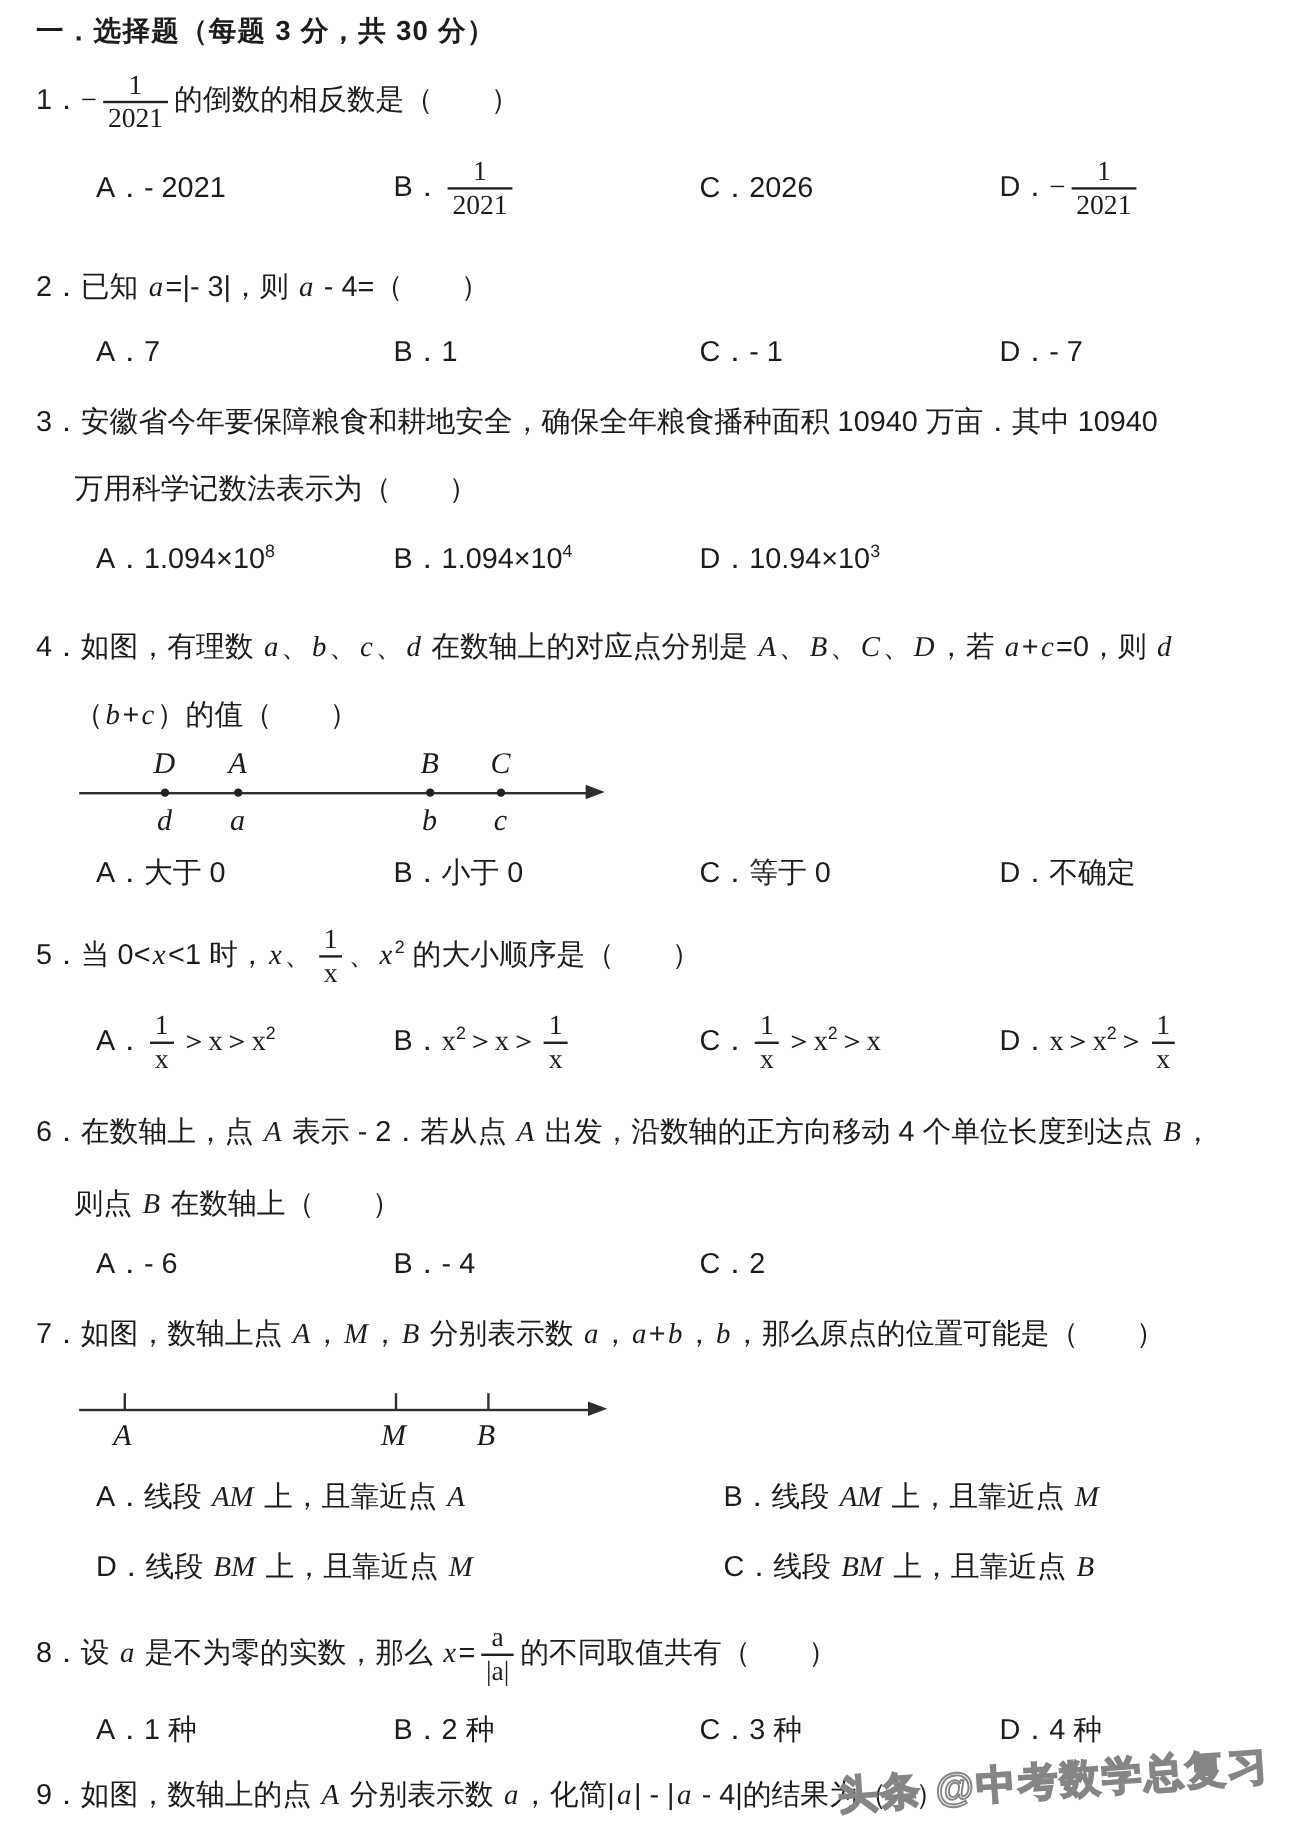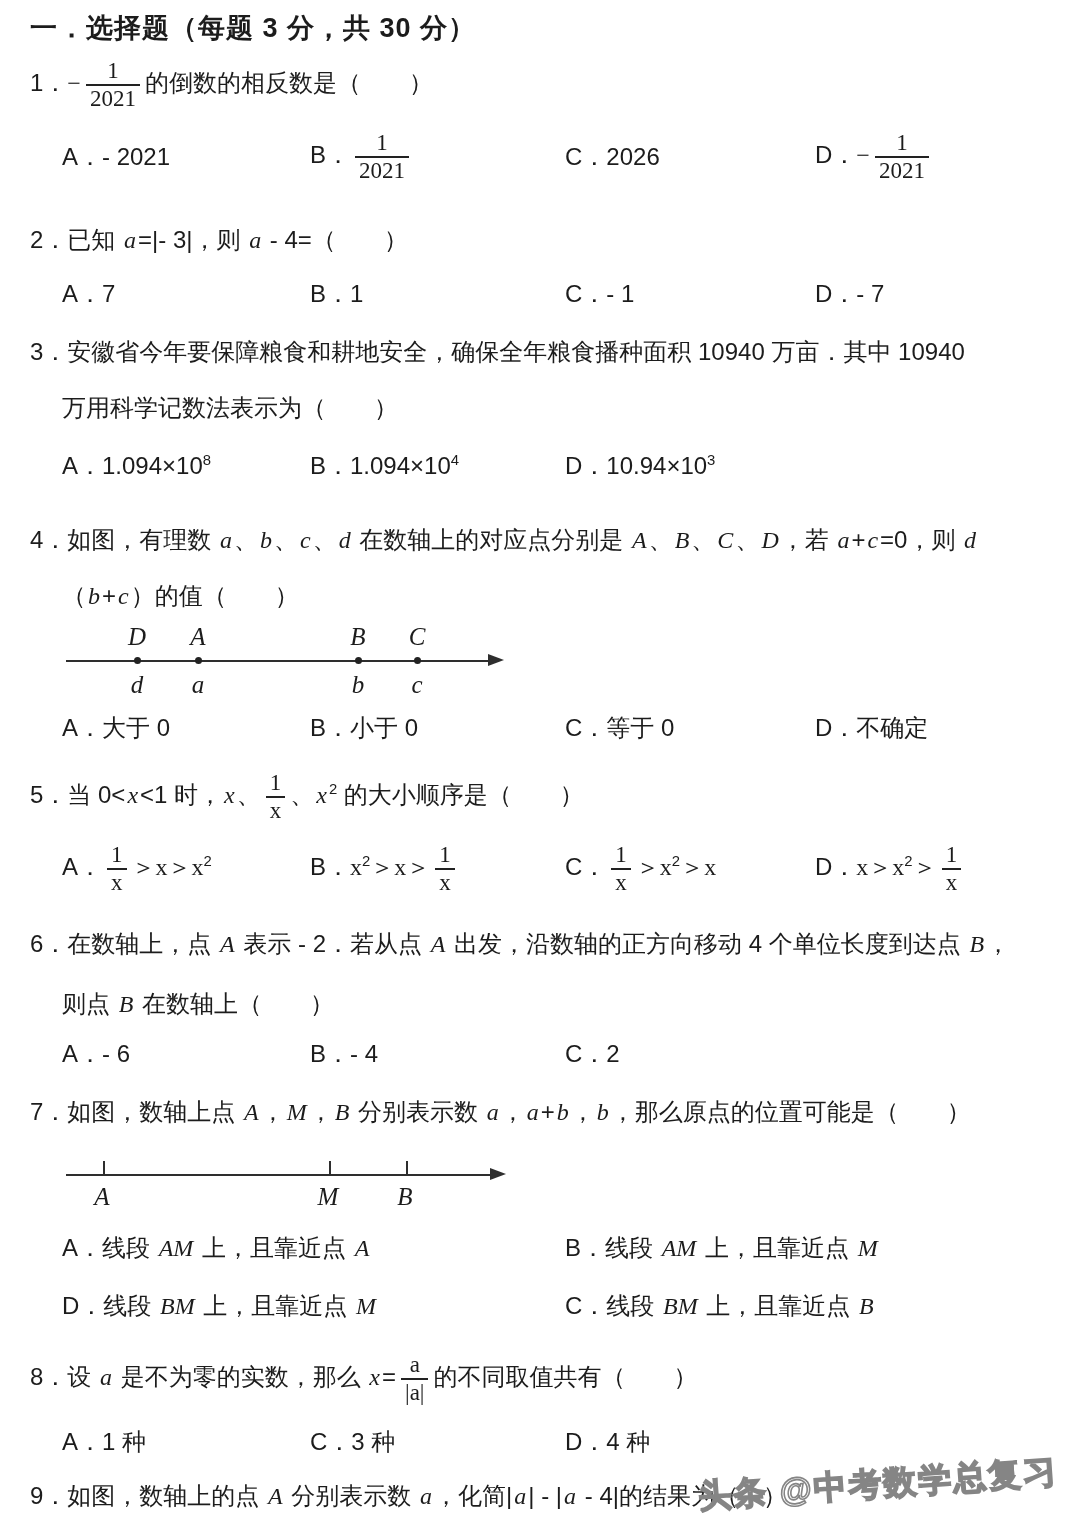--- a/index.html
+++ b/index.html
@@ -3,24 +3,24 @@
 <meta charset="utf-8">
 <style>
   html,body{margin:0;padding:0;}
   body{
     width:1080px;height:1520px;position:relative;overflow:hidden;
     background:#ffffff;color:#1c1c1c;
     font-family:"Liberation Sans",sans-serif;font-size:24px;line-height:1.35;
   }
   .block{position:absolute;left:30px;white-space:nowrap;}
   .ind{left:62px;}
-  .title{font-weight:bold;font-size:27px;letter-spacing:1px;}
+  .title{font-weight:bold;font-size:23px;letter-spacing:1px;}
   .opts{left:62px;display:grid;grid-template-columns:248px 255px 250px auto;align-items:center;width:1000px;}
-  .opts2{grid-template-columns:503px auto;}
-  .cell{white-space:nowrap;}
+  .opts2{grid-template-columns:503px auto;gap:20px;}
+  .cell{white-space:nowrap;margin-left:18px;}
   .rt{}
   .mi{font-family:"Liberation Serif",serif;font-style:italic;padding:0 2px;}
   .ms{font-family:"Liberation Serif",serif;}
   sup{font-size:0.62em;line-height:0;}
   .frac{
     display:inline-flex;flex-direction:column;align-items:center;
     vertical-align:middle;font-family:"Liberation Serif",serif;
     line-height:1.12;margin:0 5px;text-align:center;font-size:23px;
   }
   .frac .num{padding:0 4px;}
@@ -156,19 +156,20 @@
   <div class="cell"><span class="rt">D．线段 </span><span class="mi">BM</span><span class="rt"> 上，且靠近点 </span><span class="mi">M</span></div>
   <div class="cell"><span class="rt">C．线段 </span><span class="mi">BM</span><span class="rt"> 上，且靠近点 </span><span class="mi">B</span></div>
 </div>
 
 <div class="block" style="top:1352px"><span class="rt">8．设 </span><span class="mi">a</span><span class="rt"> 是不为零的实数，那么 </span><span class="mi">x</span><span class="rt">=</span><span class="frac">
       <span class="num">a</span>
       <span class="den">|a|</span>
     </span><span class="rt">的不同取值共有（　　）</span></div>
 <div class="block opts" style="top:1426px">
   <div class="cell"><span class="rt">A．1 种</span></div>
+  <div class="cell"><span class="rt">B．2 种</span></div>
   <div class="cell"><span class="rt">C．3 种</span></div>
   <div class="cell"><span class="rt">D．4 种</span></div>
 </div>
 
 <div class="block" style="top:1480px"><span class="rt">9．如图，数轴上的点 </span><span class="mi">A</span><span class="rt"> 分别表示数 </span><span class="mi">a</span><span class="rt">，化简|</span><span class="mi">a</span><span class="rt">| - |</span><span class="mi">a</span><span class="rt"> - 4|的结果为（　）</span></div>
 
 <div class="wm">头条 @中考数学总复习</div>
 
 </body></html>

